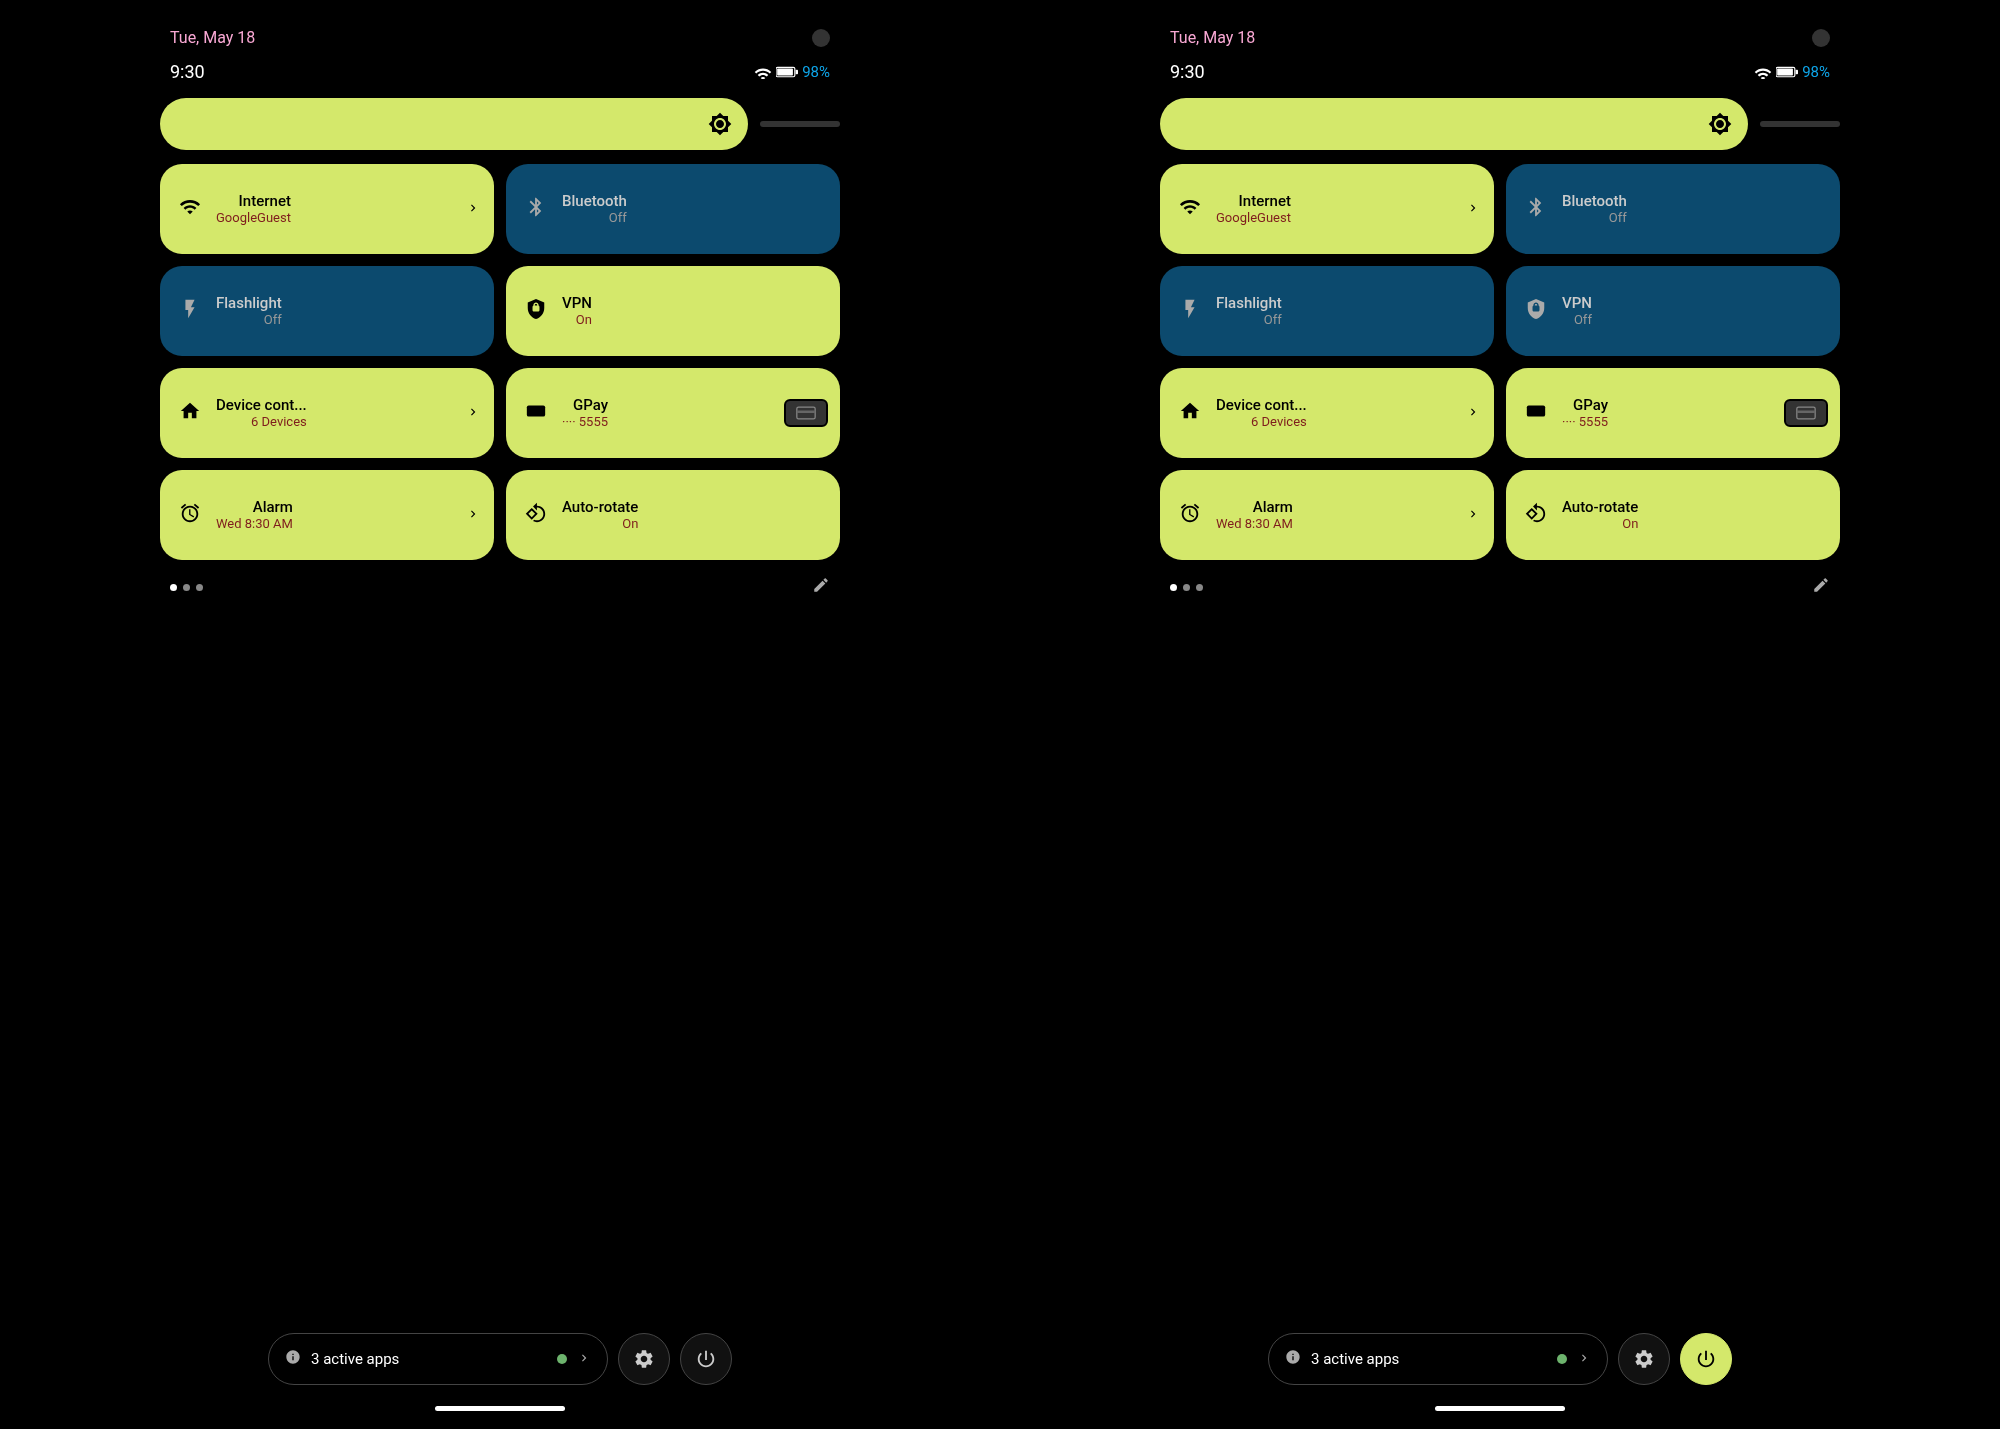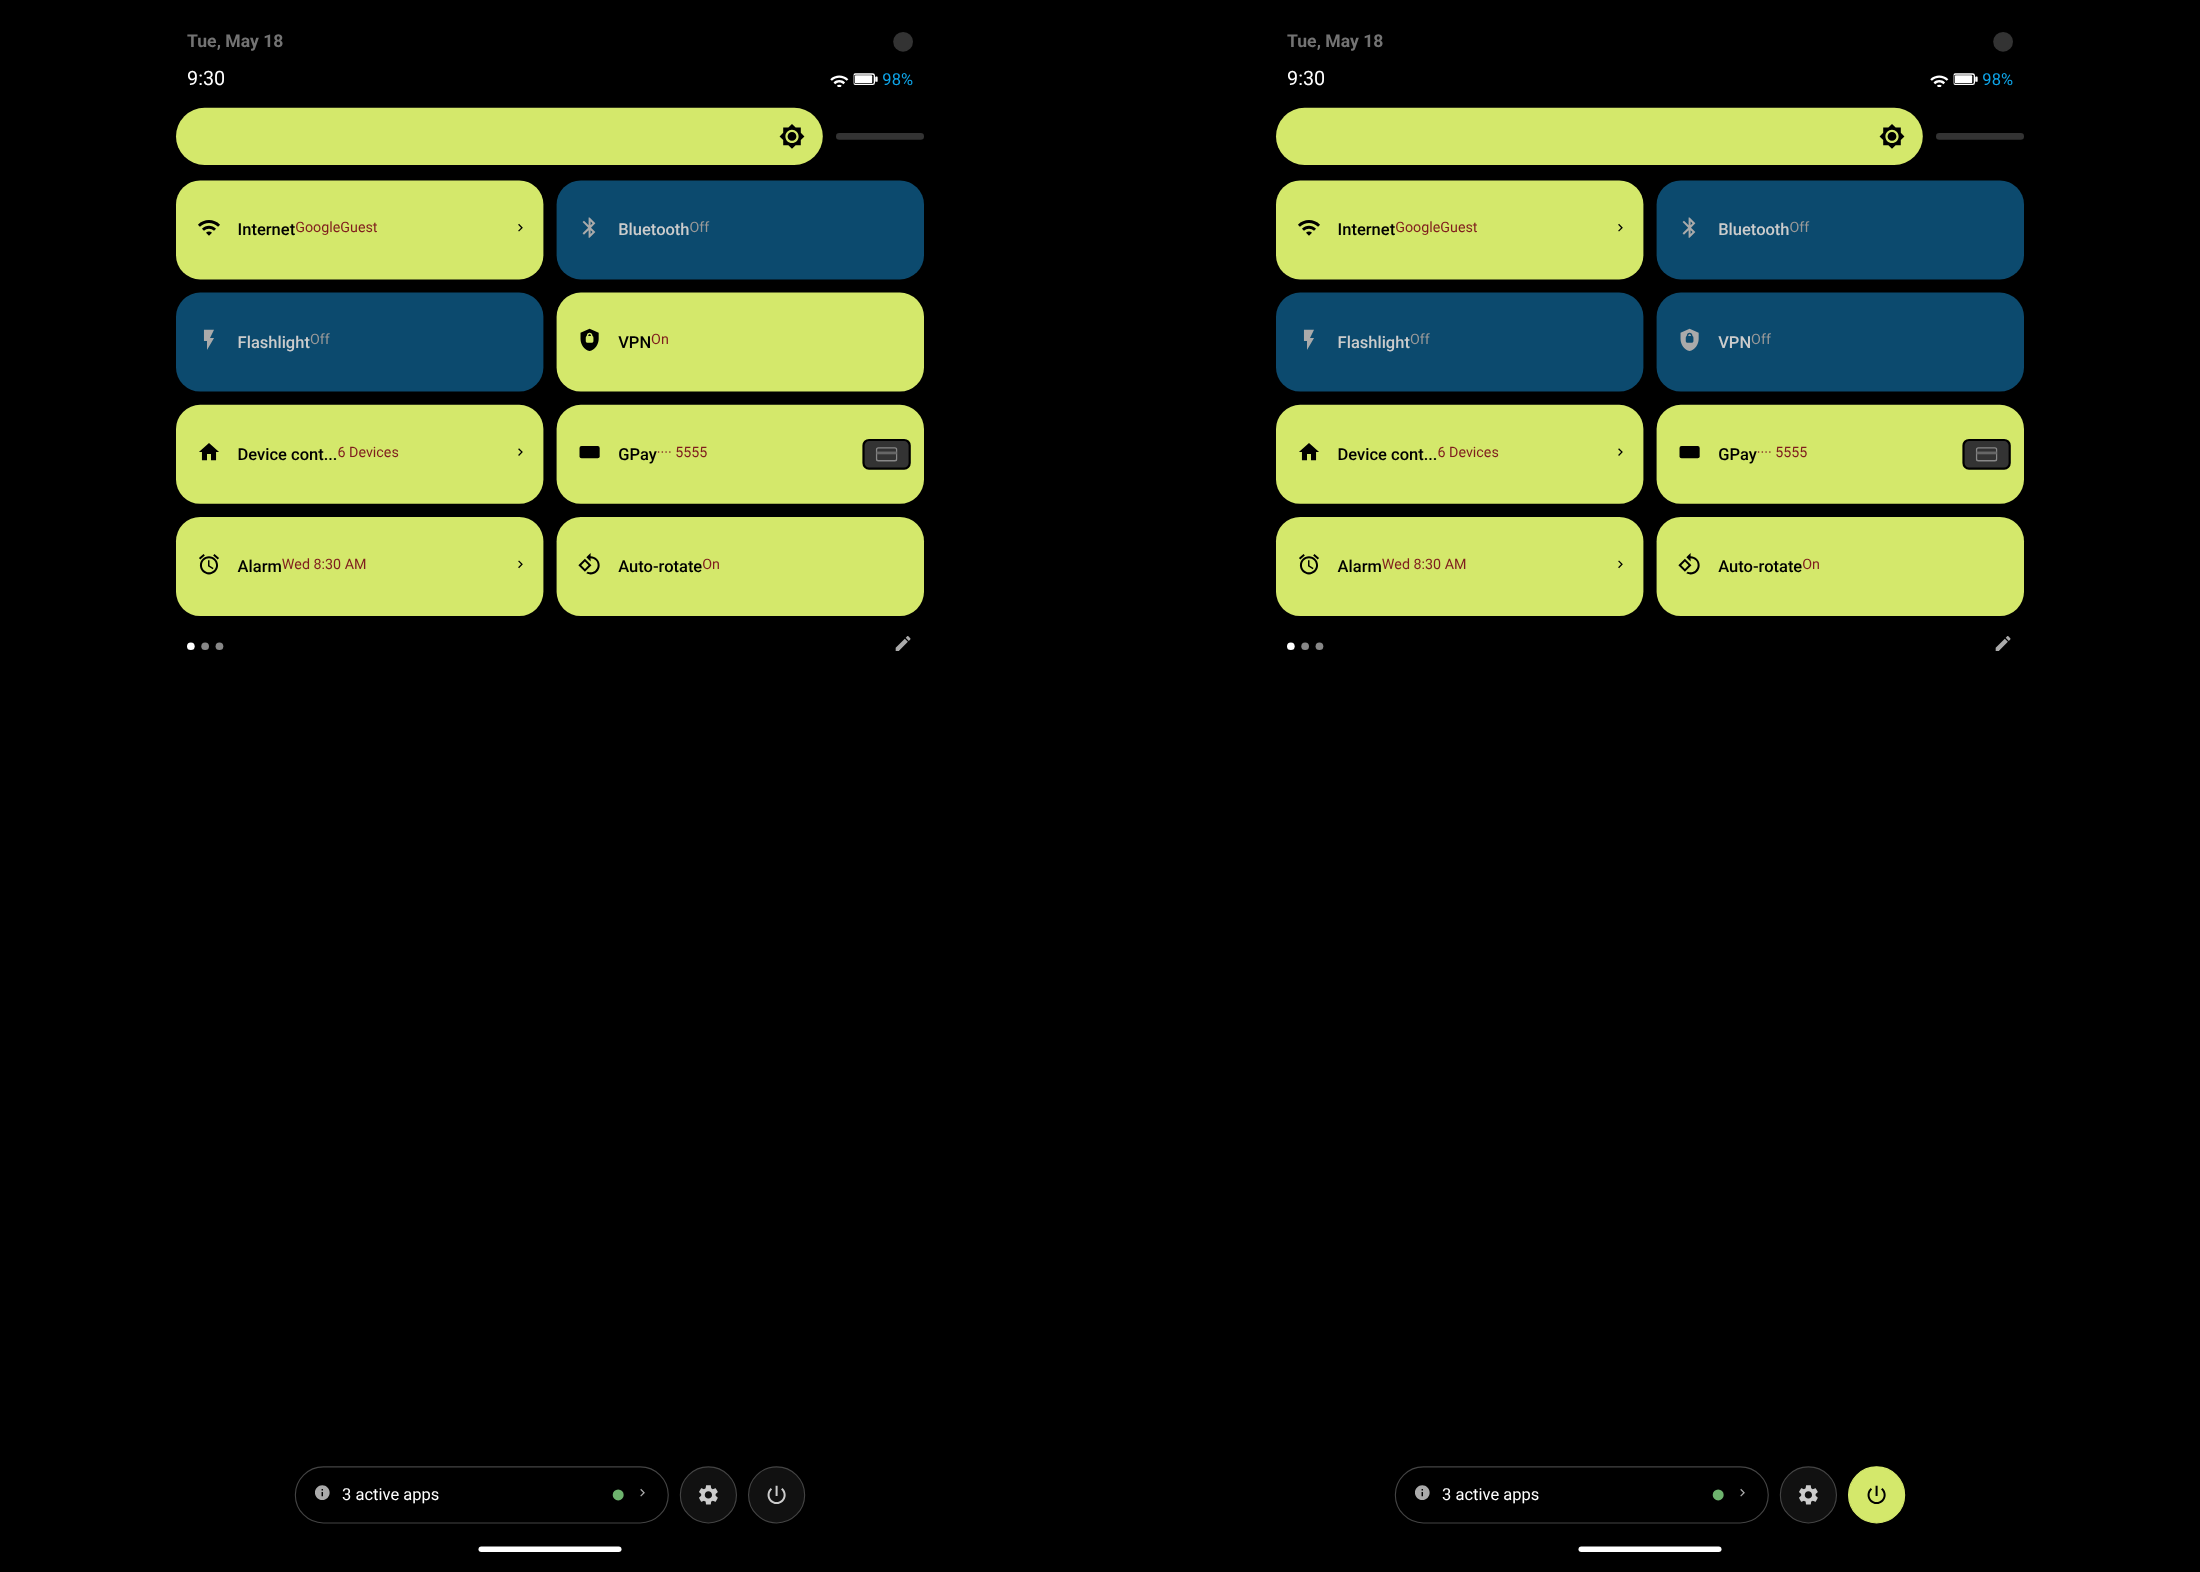--- a/index.html
+++ b/index.html
@@ -29,23 +29,23 @@
       position: relative;
     }
     
     .status-bar {
       display: flex;
       justify-content: space-between;
       align-items: center;
       padding: 28px 10px 10px;
     }
     .status-date {
-      color: #737373;
+      color: #f9a8d4;
       font-size: 16px;
-      font-weight: 700;
+      font-weight: 400;
     }
     .status-camera {
       width: 18px;
       height: 18px;
       background: #333;
       border-radius: 50%;
     }
     .status-time-row {
       display: flex;
       justify-content: space-between;
@@ -116,20 +116,22 @@
       color: #000;
       width: 28px;
       text-align: center;
       flex-shrink: 0;
     }
     .tile-icon-inactive {
       color: #ccc;
     }
     .tile-text {
       display: flex;
+      flex-direction: column;
+      text-align: right;
     }
     .tile-title {
       font-size: 15px;
       font-weight: 500;
       color: #000;
       line-height: 1.2;
     }
     .tile-title-inactive {
       color: #ccc;
     }

